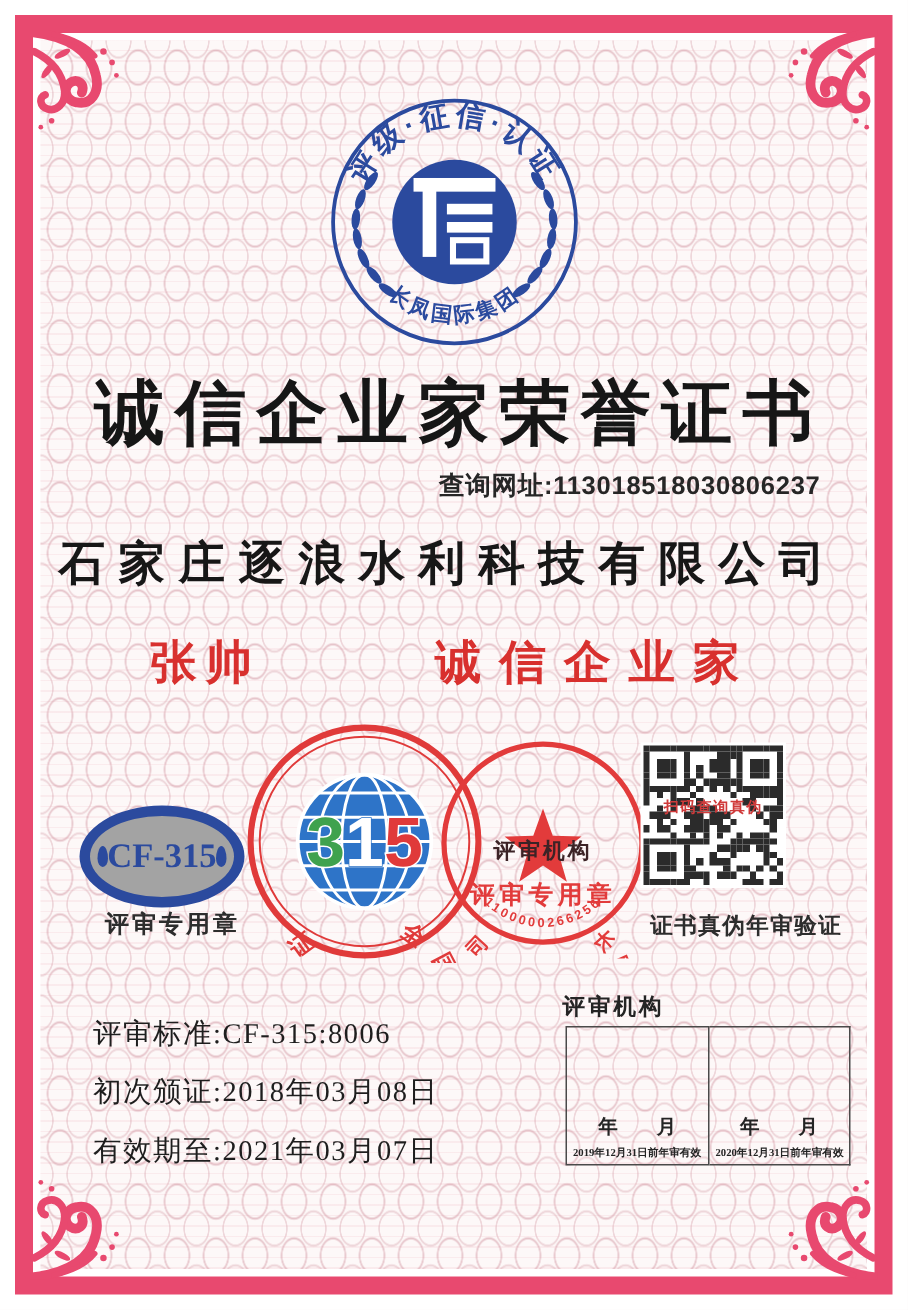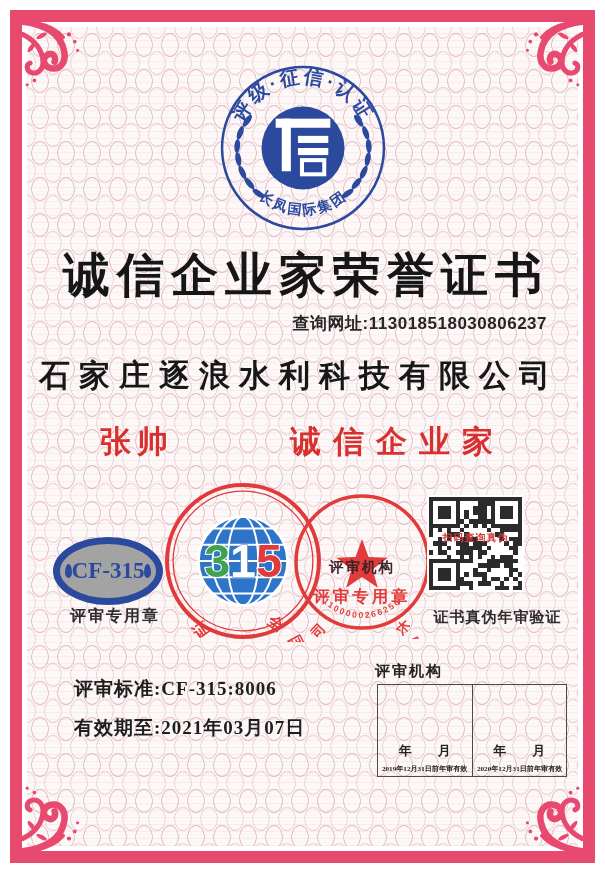--- a/index.html
+++ b/index.html
@@ -75,22 +75,22 @@
   }
   .qr-caption{
     left:425px;top:608px;width:145px;text-align:center;
     font-family:"Liberation Serif","DejaVu Serif",serif;
     font-size:15px;font-weight:bold;color:#2d2d2d;letter-spacing:1px;white-space:nowrap;
   }
 
   .info{left:62px;top:676px;}
   .info-line{
     font-family:"Liberation Serif","DejaVu Serif",serif;
-    font-size:19px;font-weight:bold;color:#1e1e1e;letter-spacing:1px;
-    margin-bottom:13px;white-space:nowrap;margin-left:12px;
+    font-size:19px;font-weight:normal;color:#1e1e1e;letter-spacing:1px;
+    margin-bottom:13px;white-space:nowrap;
   }
   .review-title{
     left:375px;top:662px;
     font-family:"Liberation Serif","DejaVu Serif",serif;
     font-size:15px;font-weight:bold;color:#242424;letter-spacing:2px;
   }
   .review-grid{
     left:377px;top:684px;width:190px;height:93px;display:flex;
   }
   .review-cell{
@@ -719,20 +719,21 @@
         <div class="m on"></div>
         <div class="m"></div>
         <div class="m on"></div>
         <div class="m on"></div>
       </div>
     <div class="qr-overlay">扫码查询真伪</div>
   </div>
 
   <div class="abs info">
     <div class="info-line">评审标准:CF-315:8006</div>
+    <div class="info-line">初次颁证:2018年03月08日</div>
     <div class="info-line">有效期至:2021年03月07日</div>
   </div>
 
   <div class="abs review-title">评审机构</div>
   <div class="abs review-grid">
     <div class="review-cell">
       <div class="rc-ym">
         <span>年</span>
           <span>月</span>
       </div>

